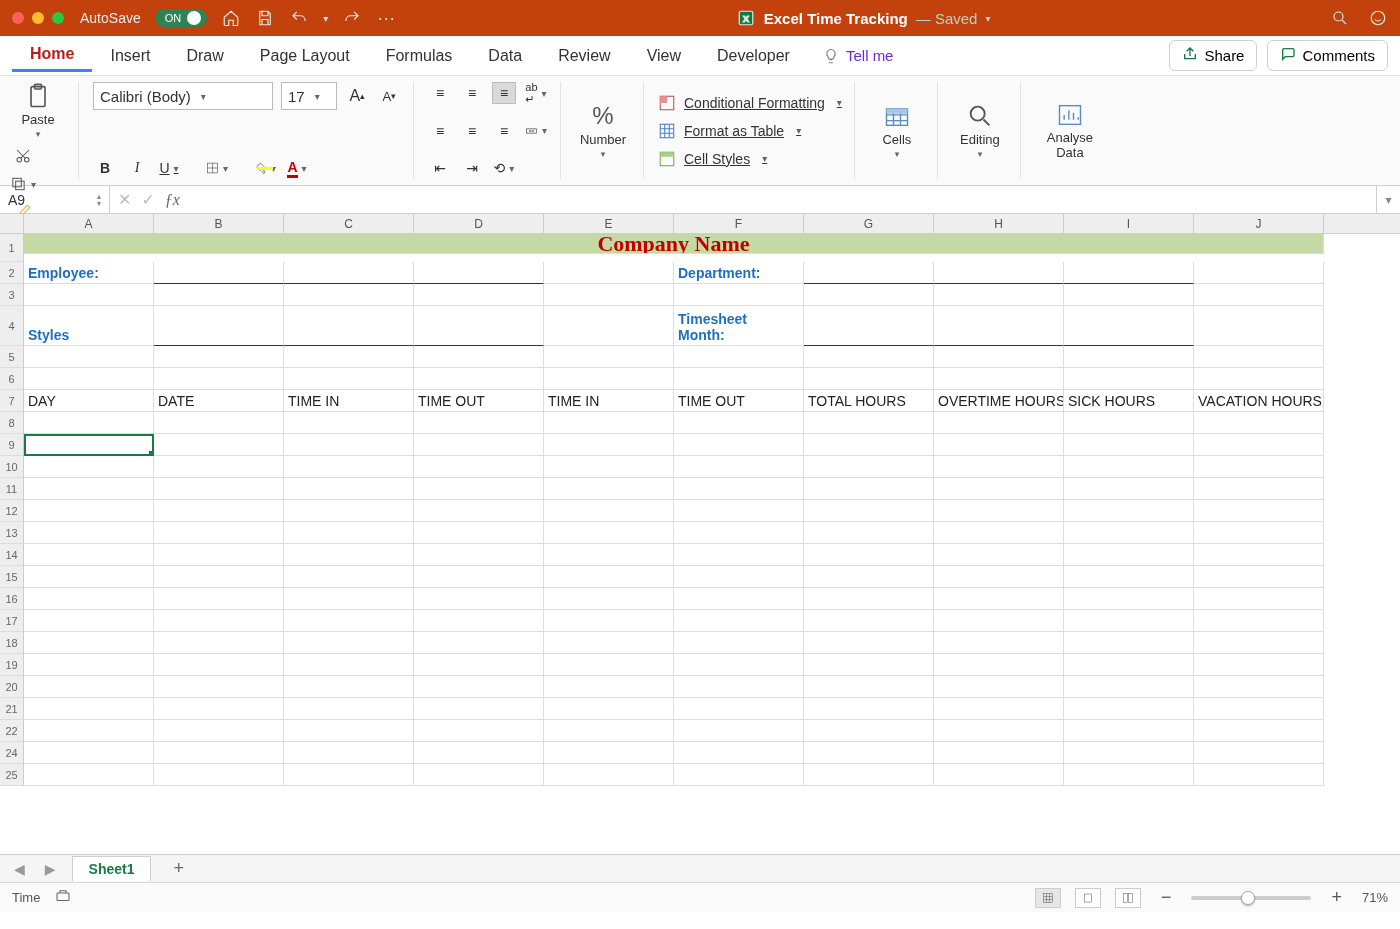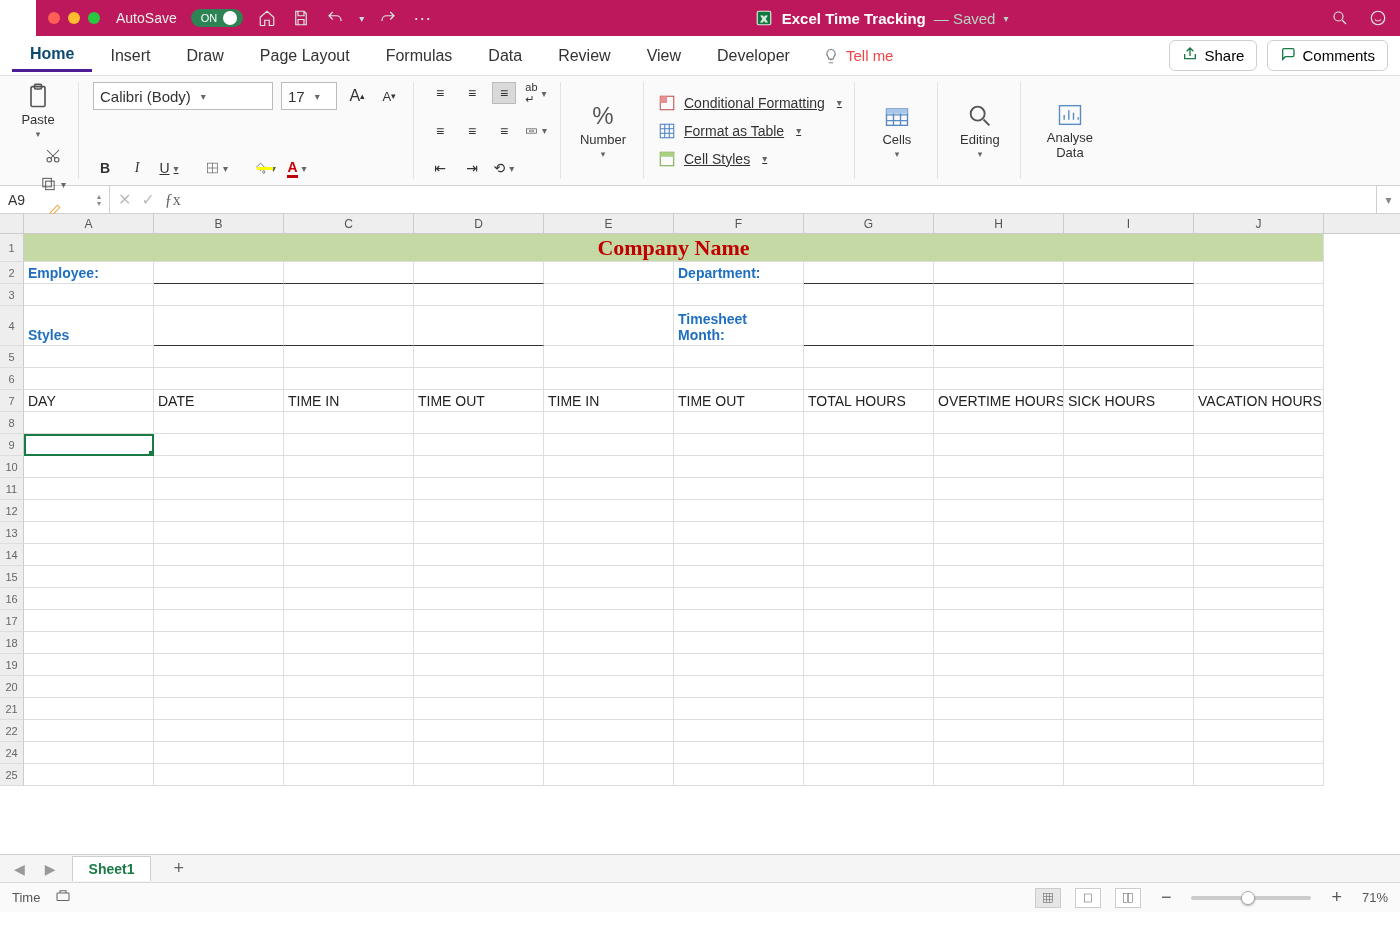--- a/index.html
+++ b/index.html
@@ -1,40 +1,40 @@
 <!DOCTYPE html>
 <html><head>
 <meta charset="utf-8">
 <style>
   * { box-sizing: border-box; margin: 0; padding: 0; font-family: -apple-system, "Segoe UI", Arial, sans-serif; }
   body { background: #fff; width: 1400px; height: 929px; overflow: hidden; color: #333; }
 
   
-  .titlebar { height: 36px; background: #be185d; display: flex; align-items: center; padding: 0 12px; color: #e6efe9; font-size: 14px; margin-left: 36px; }
+  .titlebar { height: 36px; background: #c2410c; display: flex; align-items: center; padding: 0 12px; color: #e6efe9; font-size: 14px; }
   .traffic-lights { display: flex; gap: 8px; margin-right: 16px; }
   .tl { width: 12px; height: 12px; border-radius: 50%; }
   .tl.red { background: #ff5f57; }
   .tl.yellow { background: #febc2e; }
   .tl.green { background: #28c840; }
   .title-left { display: flex; align-items: center; gap: 14px; }
   .autosave-toggle { display: inline-flex; align-items: center; background: #2d8354; border-radius: 20px; padding: 2px 6px 2px 10px; font-size: 11px; gap: 6px; color:#fff;}
   .autosave-toggle .knob { width: 14px; height: 14px; border-radius: 50%; background: #fff; }
   .tb-icon { width: 20px; height: 20px; display: inline-flex; align-items: center; justify-content: center; color: #d9e7de; }
   .tb-icon svg { width: 18px; height: 18px; fill: none; stroke: currentColor; stroke-width: 1.6; }
   .title-center { flex: 1; text-align: center; display: flex; align-items: center; justify-content: center; gap: 8px; font-size: 15px; }
   .title-center .doc-name { color: #fff; font-weight: 600; }
   .title-center .saved { color: #b7d3c2; }
   .title-right { display: flex; align-items: center; gap: 18px; }
 
   
   .ribbon-tabs { height: 40px; background: #fff; display: flex; align-items: center; padding: 0 12px; border-bottom: 1px solid #e1e1e1; }
   .ribbon-tabs .tab { font-size: 16px; padding: 6px 18px; cursor: pointer; color: #333; }
-  .ribbon-tabs .tab.active { font-weight: 700; border-bottom: 3px solid #4c1d95; color:#0c4a6e; }
+  .ribbon-tabs .tab.active { font-weight: 700; border-bottom: 3px solid #3b82f6; color:#b91c1c; }
   .ribbon-tabs .spacer { flex: 1; }
-  .tellme { display: flex; align-items: center; gap: 6px; font-size: 15px; color:#ef4444; }
+  .tellme { display: flex; align-items: center; gap: 6px; font-size: 15px; color:#6d28d9; }
   .ribbon-tabs .rbtn { border: 1px solid #cfcfcf; border-radius: 6px; padding: 5px 12px; font-size: 15px; display: flex; align-items: center; gap: 6px; margin-left: 10px; background: #fff; cursor: pointer; }
   .rbtn .gi { color: #187a44; }
 
   
   .ribbon { height: 110px; background: #fafafa; border-bottom: 1px solid #d0d0d0; display: flex; align-items: stretch; padding: 6px 10px; gap: 14px; }
   .group { display: flex; flex-direction: column; justify-content: space-between; border-right: 1px solid #e3e3e3; padding-right: 12px; }
   .group:last-child { border-right: none; }
   .group .row { display: flex; align-items: center; gap: 8px; }
   .big-btn { display: flex; flex-direction: column; align-items: center; justify-content: center; width: 56px; height: 72px; cursor: pointer; font-size: 13px; gap:2px; }
   .big-btn svg { width: 28px; height: 28px; }
@@ -45,34 +45,34 @@
   .sq { width: 24px; height: 22px; border: 1px solid transparent; display: inline-flex; align-items: center; justify-content: center; font-size: 14px; cursor: pointer; }
   .sq.active { background: #d9d9d9; border-color:#bbb; }
   .cond-item { display: flex; align-items: center; gap: 8px; font-size: 14px; cursor: pointer; padding: 2px 0; text-decoration: underline;}
   .cond-item svg { width: 18px; height: 18px; }
 
   
   .fx-bar { height: 28px; display: flex; align-items: stretch; border-bottom: 1px solid #cfcfcf; background:#fff;}
   .name-box { width: 110px; border-right: 1px solid #cfcfcf; display: flex; align-items: center; padding: 0 8px; font-size: 14px; justify-content: space-between; }
   .name-box .stepper { display:flex; flex-direction:column; font-size:8px; color:#888; line-height:7px;}
   .fx-controls { display: flex; align-items: center; padding: 0 8px; gap: 10px; color:#888; }
-  .fx-controls .fx { font-family: "Times New Roman", serif; color:#666; }
+  .fx-controls .fx { font-style: italic; font-family: "Times New Roman", serif; color:#666; }
   .formula-input { flex: 1; padding: 0 8px; font-size: 14px; background:#fff;}
   .fx-end { width: 24px; border-left:1px solid #cfcfcf; display:flex; align-items:center; justify-content:center; color:#888; font-size:12px;}
 
   
   .grid-wrap { position: relative; height: 640px; overflow: hidden; background: #fff; }
   .colhdrs { display: flex; height: 20px; background: #eee; border-bottom:1px solid #ccc;}
   .corner { width: 24px; border-right: 1px solid #ccc; background: #eee; }
   .colhdr { border-right: 1px solid #ccc; font-size: 12px; color: #555; display: flex; align-items: center; justify-content: center; background: #eee; }
   .rows { }
   .row-g { display: flex; }
   .rowhdr { width: 24px; border-right: 1px solid #ccc; border-bottom: 1px solid #ddd; background: #eee; font-size: 11px; color:#666; display:flex; align-items:center; justify-content:center; }
   .cell { border-right: 1px solid #ddd; border-bottom: 1px solid #ddd; height: 22px; font-size: 14px; padding: 2px 4px; overflow:hidden; white-space:nowrap; display:flex; align-items:center;}
-  .row-g.r1 .cell { background: #c5d9a5; height: 28px; }
+  .row-g.r1 .cell { background: #c5d9a5; height: 20px; }
   .row-g.r1 .rowhdr { height:28px; }
   .row-g.r4 .cell, .row-g.r4 .rowhdr { height: 40px; }
   .company-name { color: #c00000; font-family: "Times New Roman", Georgia, serif; font-weight: 700; font-size: 22px; width:100%; text-align:left; }
   .blue-label { color: #1f6fc0; font-weight: 700; }
   .hdr-cell { font-weight: 400; color:#222; }
   .selected-cell { border: 2px solid #187a44 !important; position:relative; }
   .selected-cell::after { content:""; position:absolute; right:-3px; bottom:-3px; width:6px; height:6px; background:#187a44; }
   .under { border-bottom: 1.5px solid #333 !important; }
 
   
@@ -185,21 +185,21 @@
   <button class="rbtn">
     <span class="gi"><svg width="16" height="16" viewBox="0 0 24 24" fill="none" stroke="#187a44" stroke-width="2">
           <path d="M21 14a2 2 0 0 1-2 2H8l-4 4V6a2 2 0 0 1 2-2h13a2 2 0 0 1 2 2z"></path>
         </svg></span>
     <span>Comments</span>
   </button>
 </div>
 
 <div class="ribbon">
 
-  <div class="group" style="align-items:flex-end; gap:6px;">
+  <div class="group" style="align-items:flex-start; gap:6px;">
     <div class="big-btn">
       <svg viewBox="0 0 24 24" fill="none" stroke="#555" stroke-width="1.4">
           <rect x="6" y="4" width="12" height="17" rx="1"></rect>
           <rect x="9" y="2" width="6" height="4" rx="1"></rect>
         </svg>
       <span>Paste</span>
       <span style="font-size:9px;color:#666">▾</span>
     </div>
     <div style="display:flex;flex-direction:column;gap:6px;">
       <span class="mini">

